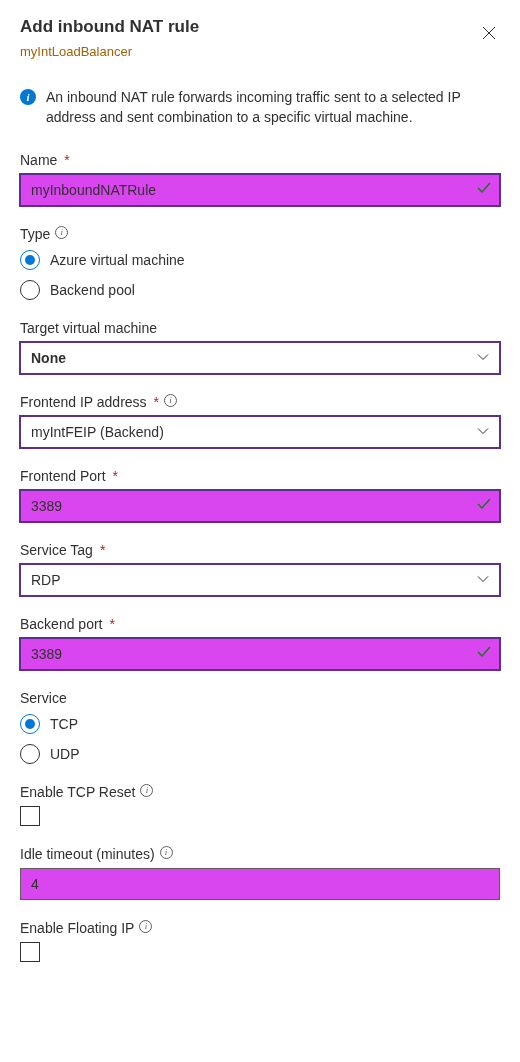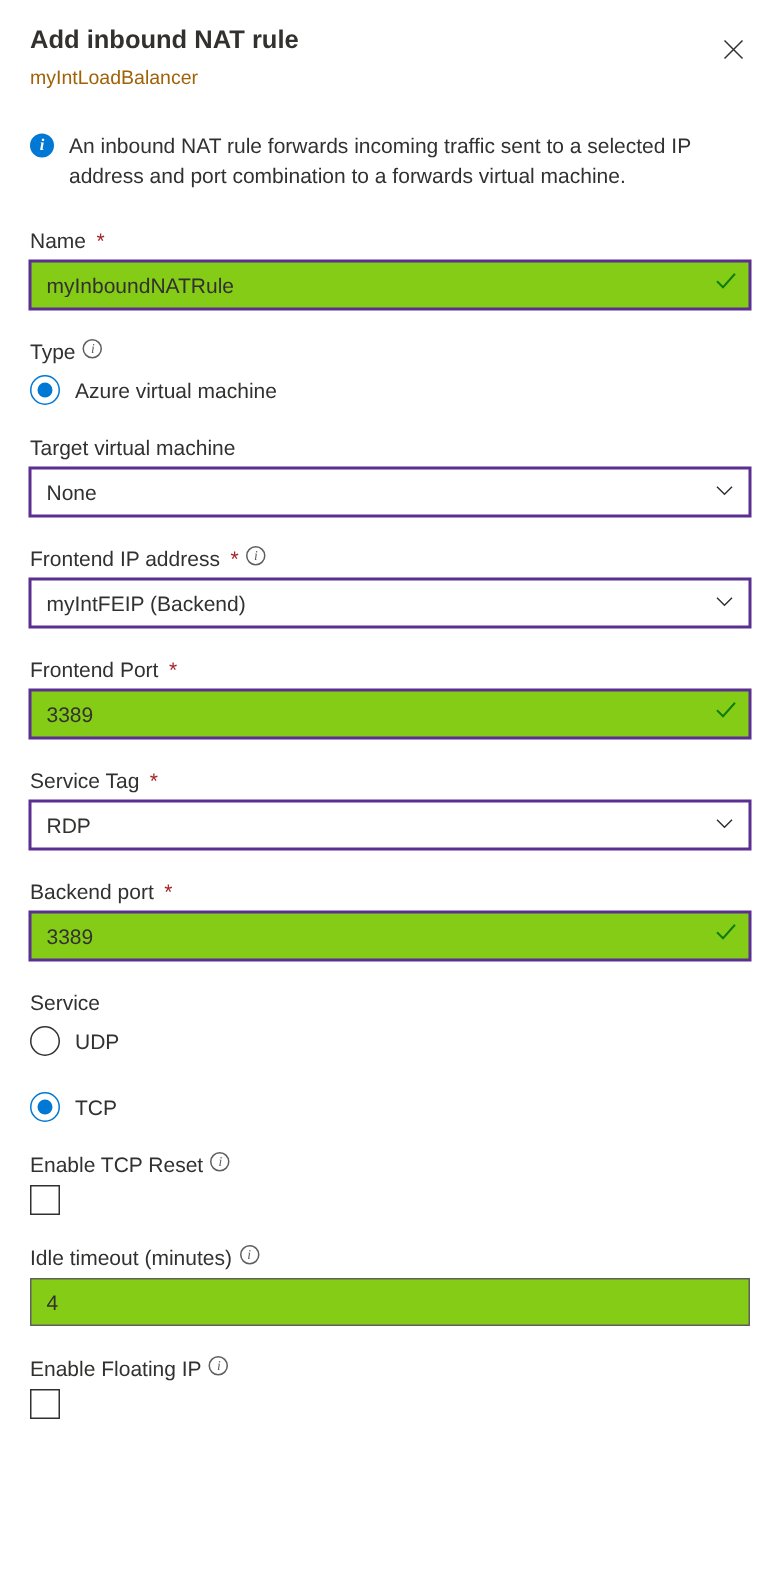--- a/index.html
+++ b/index.html
@@ -95,21 +95,21 @@
   }
   .input-wrap {
     position: relative;
   }
   .text-input {
     width: 100%;
     height: 32px;
     padding: 0 30px 0 10px;
     font-size: 14px;
     border: 1px solid #605e5c;
-    background:#84cc16;
+    background:#d946ef;
     color:#323130;
     outline: none;
   }
   .text-input.demo-focus {
     box-shadow: 0 0 0 1px #5b2e91;
     border-color: #5b2e91;
   }
   .select {
     width: 100%;
     height: 32px;
@@ -126,31 +126,31 @@
   .select.demo-focus {
     box-shadow: 0 0 0 1px #5b2e91;
     border-color: #5b2e91;
   }
   .select .chevron {
     position:absolute;
     right:10px;
     top:50%;
     transform:translateY(-50%);
   }
-  .bold-val { font-weight:400; }
+  .bold-val { font-weight:700; }
   .valid-check {
     position:absolute;
     right: 8px;
     top: 50%;
     transform: translateY(-50%);
   }
   .radio-group {
     display:flex;
     flex-direction:column;
-    gap:24px;
+    gap:10px;
     margin-top:8px;
   }
   .radio-item {
     display:flex;
     align-items:center;
     gap:10px;
     cursor:pointer;
   }
   .radio-outer {
     width:20px;
@@ -195,21 +195,21 @@
         <svg width="14" height="14" viewBox="0 0 14 14">
             <path d="M1 1 L13 13 M13 1 L1 13" stroke="#323130" stroke-width="1"></path>
           </svg>
       </span>
     </button>
   </div>
   <div class="subtitle">myIntLoadBalancer</div>
 
   <div class="info-banner">
     <div class="info-icon">i</div>
-    <div class="info-text">An inbound NAT rule forwards incoming traffic sent to a selected IP address and port combination to a forwards virtual machine.</div>
+    <div class="info-text">An inbound NAT rule forwards incoming traffic sent to a selected IP address and sent combination to a specific virtual machine.</div>
   </div>
 
   <div class="field">
     <div class="field-label">
       <span>Name</span>
         <span class="req">*</span>
     </div>
     <div class="input-wrap">
       <input class="text-input demo-focus" value="myInboundNATRule" style="">
       <span class="valid-check">
@@ -225,20 +225,24 @@
       <span>Type</span>
       <span class="help-icon">i</span>
     </div>
     <div class="radio-group">
       <div class="radio-item">
         <span class="radio-outer checked">
             <span class="radio-inner"></span>
           </span>
         <span class="radio-label">Azure virtual machine</span>
       </div>
+      <div class="radio-item">
+        <span class="radio-outer"></span>
+        <span class="radio-label">Backend pool</span>
+      </div>
     </div>
   </div>
 
   <div class="field">
     <div class="field-label">
       <span>Target virtual machine</span>
     </div>
     <div class="select demo-focus">
       <span class="bold-val">None</span>
       <span class="chevron">
@@ -308,30 +312,30 @@
           </svg>
       </span>
     </div>
   </div>
 
   <div class="field">
     <div class="field-label">
       <span>Service</span>
     </div>
     <div class="radio-group">
-      <div class="radio-item">
-        <span class="radio-outer"></span>
-        <span class="radio-label">UDP</span>
-      </div>
       <div class="radio-item">
         <span class="radio-outer checked">
             <span class="radio-inner"></span>
           </span>
         <span class="radio-label">TCP</span>
       </div>
+      <div class="radio-item">
+        <span class="radio-outer"></span>
+        <span class="radio-label">UDP</span>
+      </div>
     </div>
   </div>
 
   <div class="field">
     <div class="field-label">
       <span>Enable TCP Reset</span>
       <span class="help-icon">i</span>
     </div>
     <div class="checkbox" role="checkbox" aria-checked="false"></div>
   </div>

